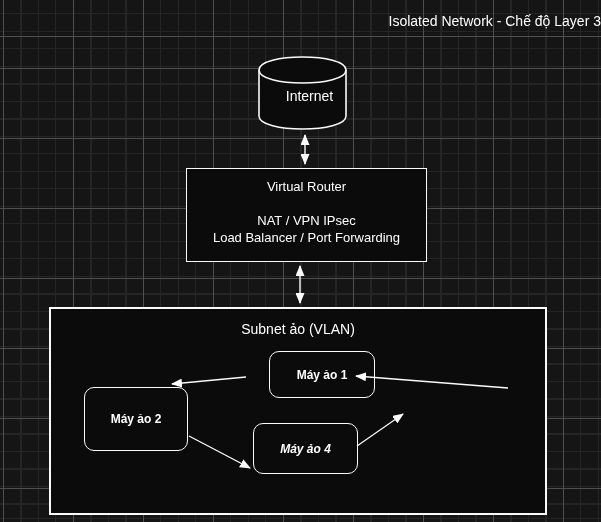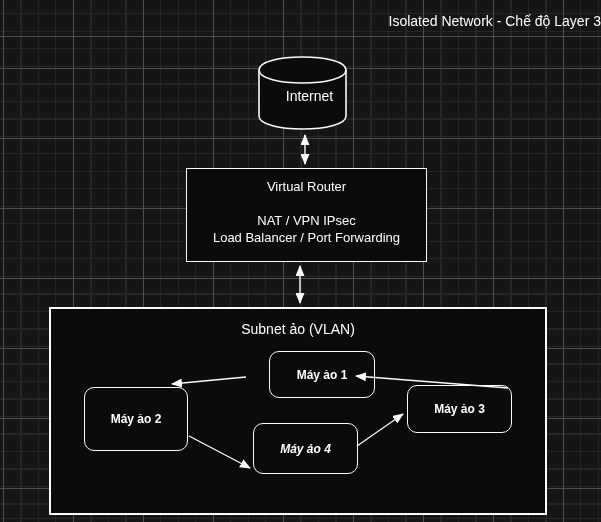--- a/index.html
+++ b/index.html
@@ -82,23 +82,20 @@
   <div class="node subnet">
     <div class="subnet-title">Subnet ảo (VLAN)</div>
   </div>
 
   <div class="node vm vm1">
     <span>Máy ảo 1</span>
   </div>
   <div class="node vm vm2">
     <span>Máy ảo 2</span>
   </div>
-  <div class="node vm vm3">
-    <span>Máy ảo 3</span>
-  </div>
   <div class="node vm vm4">
     <span>Máy ảo 4</span>
   </div>
 
   <svg class="edges">
     <defs>
       <marker id="arrow" markerUnits="userSpaceOnUse" markerWidth="11" markerHeight="9" refX="10" refY="4.5" orient="auto-start-reverse">
         <path d="M0 0 L11 4.5 L0 9 Z" fill="#fbfbfb"></path>
       </marker>
     </defs>

